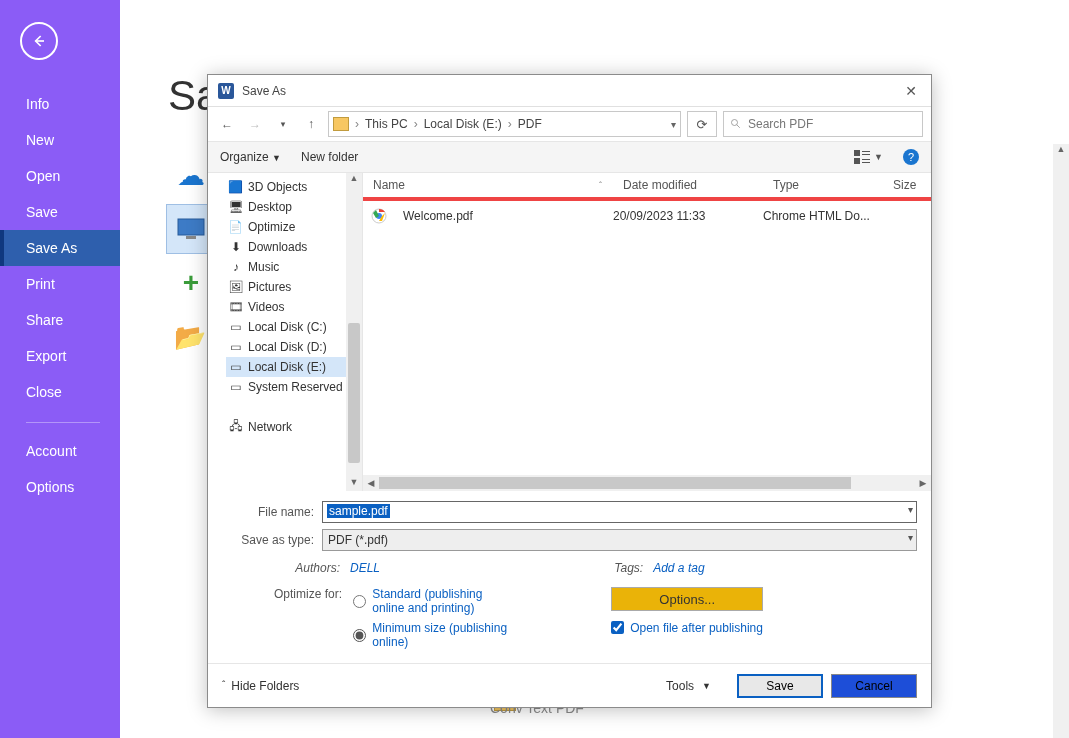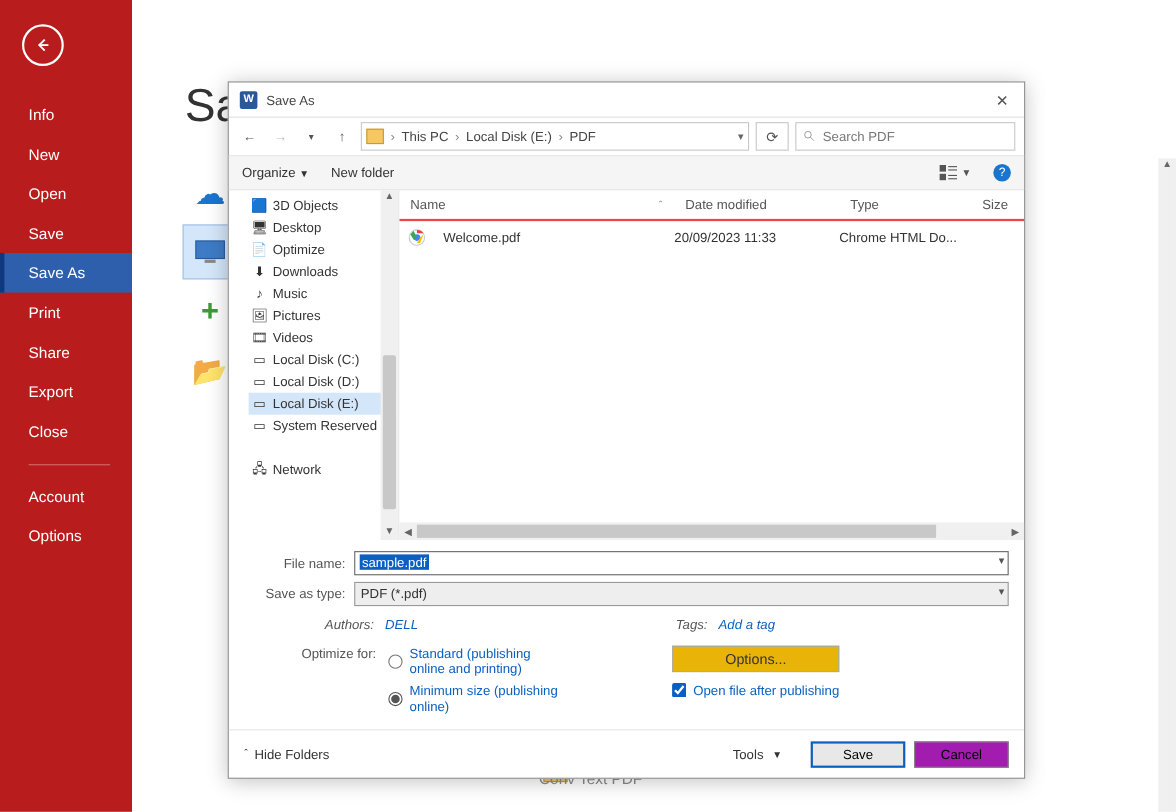--- a/index.html
+++ b/index.html
@@ -1,20 +1,20 @@
 <!DOCTYPE html>
 <html><head>
 <meta charset="utf-8">
 <style>
 * { box-sizing: border-box; margin: 0; padding: 0; font-family: "Segoe UI", Arial, sans-serif; }
 body { width: 1069px; height: 738px; overflow: hidden; position: relative; background: #fff; }
 
 
 .app-title { position: absolute; top: 14px; left: 450px; color: #9aa0a6; font-size: 13px; }
-.left-panel { position: absolute; left: 0; top: 0; width: 120px; height: 738px; background: #b91c1c; }
+.left-panel { position: absolute; left: 0; top: 0; width: 120px; height: 738px; background: #8b5cf6; }
 .back-circle { width: 38px; height: 38px; border: 2px solid #fff; border-radius: 50%; margin: 22px 0 0 20px; cursor: pointer; display:flex; align-items:center; justify-content:center; }
 .back-circle svg { width: 20px; height: 20px; }
 .menu { margin-top: 26px; }
 .menu-item { color: #fff; font-size: 14px; padding: 10px 0 10px 26px; cursor: pointer; }
 .menu-item.active { background: #2e5fad; border-left: 4px solid #0f387f; padding-left: 22px; }
 .menu-divider { height: 1px; background: rgba(255,255,255,0.35); margin: 12px 20px 10px 26px; }
 
 .page-bg { position: absolute; left: 120px; top: 0; right: 0; bottom: 0; background: #fff; }
 .page-title-big { position: absolute; left: 168px; top: 72px; font-size: 42px; font-weight: 300; color: #333; }
 
@@ -57,21 +57,21 @@
 .tree-scroll .thumb { position:absolute; left:2px; right:2px; top:150px; height:140px; background:#c8c8c8; border-radius:2px; }
 .tree-scroll .arr { position:absolute; left:0; right:0; height:14px; text-align:center; font-size:9px; color:#666; }
 .tree-scroll .arr.top { top:0; } .tree-scroll .arr.bot { bottom:0; }
 .tree ul { list-style:none; padding: 4px 0 4px 18px; }
 .tree li { font-size:12px; color:#333; padding:3px 4px 3px 22px; position:relative; cursor:pointer; white-space:nowrap; }
 .tree li.sel { background:#d4e6f9; }
 .tree li .ticon { position:absolute; left:2px; top:2px; width:16px; height:16px; display:flex; align-items:center; justify-content:center; font-size:12px; }
 .tree .netitem { margin-top: 16px; }
 
 .filearea { flex:1; display:flex; flex-direction:column; }
-.colheads { height:28px; display:flex; align-items:center; border-bottom:2px solid #ef4444; font-size:12px; color:#555; }
+.colheads { height:28px; display:flex; align-items:center; border-bottom:4px solid #ef4444; font-size:12px; color:#555; }
 .colheads .col { padding:0 10px; border-right:1px solid transparent; }
 .col.name { flex:0 0 250px; display:flex; align-items:center; gap:8px; }
 .col.date { flex:0 0 150px; }
 .col.type { flex:0 0 120px; }
 .col.size { flex:1; }
 .sorticon { font-size:9px; color:#888; }
 .filerow { height:30px; display:flex; align-items:center; font-size:12px; color:#333; }
 .filerow .fileicon { width:16px; height:16px; margin:0 8px 0 8px; }
 .filerow .col.name { display:flex; align-items:center; }
 .hscroll { height:16px; background:#f0f0f0; display:flex; align-items:center; position:relative; margin-top:auto; }
@@ -104,21 +104,21 @@
 .radioitem { font-size:12px; color:#0a60c2; display:flex; gap:6px; margin-bottom:6px; }
 .radioitem input { accent-color:#555; margin-top:1px; }
 .opt-right .btn { width:152px; height:24px; border:1px solid #aaa; background:#eab308; font-size:13px; cursor:pointer; display:flex; align-items:center; justify-content:center; margin-bottom:10px; }
 .chk { display:flex; gap:6px; font-size:12px; color:#0a60c2; align-items:flex-start; }
 .chk input { accent-color:#0a60c2; }
 
 .footer { height:44px; border-top:1px solid #e6e6e6; display:flex; align-items:center; padding:0 14px; font-size:12px; }
 .hidefolders { display:flex; align-items:center; gap:6px; color:#333; cursor:pointer; }
 .footer .spacer { flex:1; }
 .toolsdd { display:flex; align-items:center; gap:8px; color:#333; margin-right:18px; cursor:pointer; }
-.fbtn { width:86px; height:24px; border:1px solid #888; background:#a21caf; font-size:12px; cursor:pointer; margin-left:8px; }
+.fbtn { width:86px; height:24px; border:1px solid #888; background:#1d4ed8; font-size:12px; cursor:pointer; margin-left:8px; }
 .fbtn.primary { border:2px solid #0a60c2; background:#e8e8e8; }
 
 .right-vscroll { position:absolute; right:0; top:144px; width:16px; bottom:0; background:#f0f0f0; }
 .right-vscroll .arr { position:absolute; left:0; right:0; height:14px; text-align:center; font-size:9px; color:#666; }
 .right-vscroll .arr.top { top:0; } 
 
 .ghost-text { position:absolute; left:490px; top:700px; color:#8a8a8a; font-size:14px; }
 .ghost-folder { position:absolute; left:494px; top:695px; width:22px; height:16px; background:#f2c45f; border:1px solid #c19b3e; }
 </style>
 </head>

